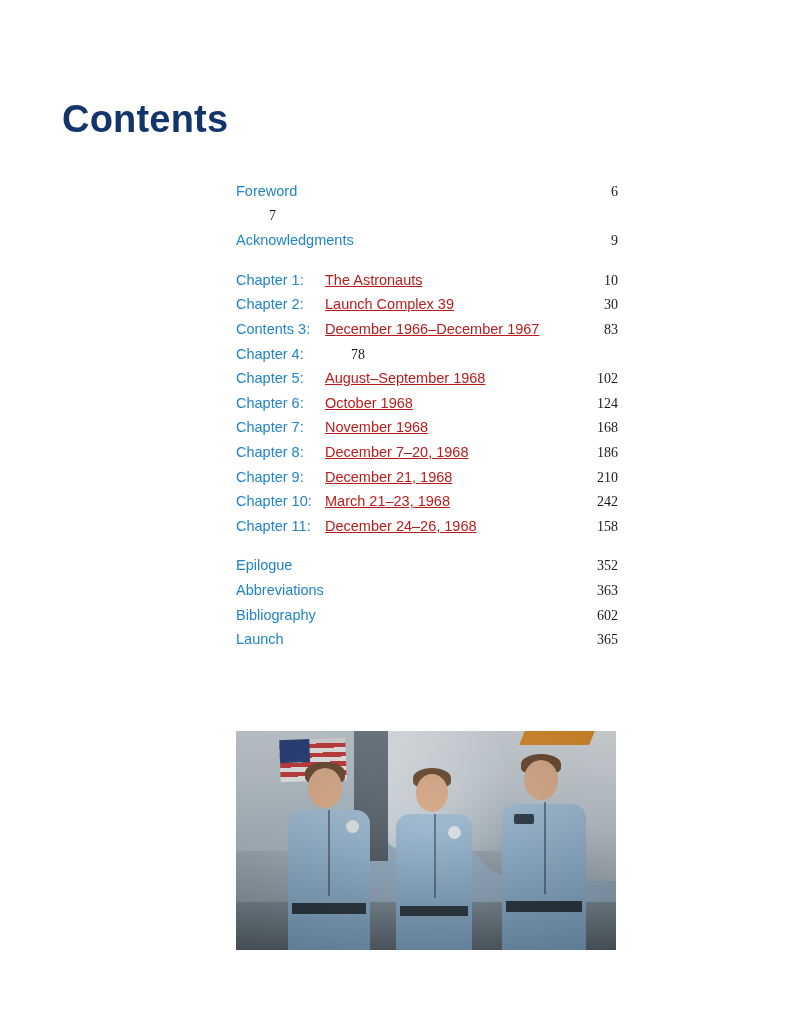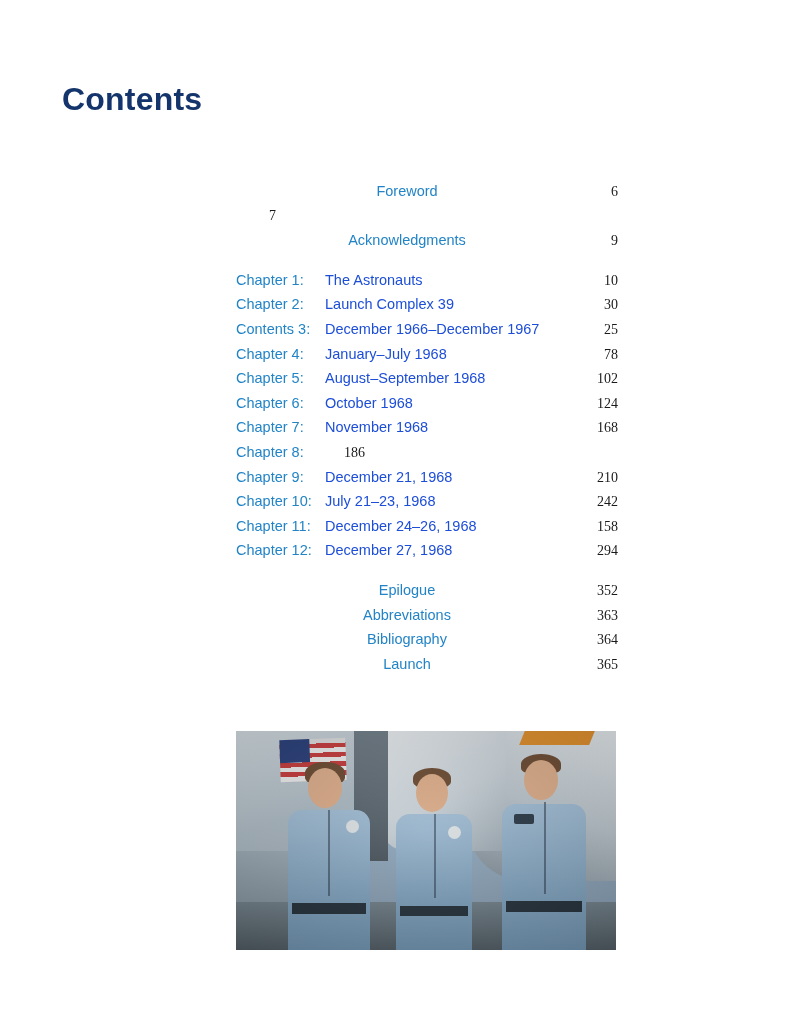--- a/index.html
+++ b/index.html
@@ -16,22 +16,22 @@
     overflow: hidden;
   }
   .page {
     position: absolute;
     inset: 0;
     background: #ffffff;
   }
   .page-title {
     position: absolute;
     left: 62px;
-    top: 62px;
-    font-size: 32px;
+    top: 75px;
+    font-size: 38px;
     font-weight: bold;
     color: #14356b;
     letter-spacing: 0.2px;
     line-height: 1;
   }
   .toc {
     position: absolute;
     left: 236px;
     top: 183px;
     width: 382px;
@@ -46,35 +46,35 @@
     color: #2284c6;
     white-space: nowrap;
   }
   .toc-row .chapnum {
     color: #2284c6;
     width: 89px;
     flex: 0 0 89px;
     white-space: nowrap;
   }
   .toc-row .title {
-    color: #1d4ed8;
+    color: #b91c1c;
     flex: 1 1 auto;
     white-space: nowrap;
+    text-decoration: underline;
   }
   .toc-row .page-num {
     color: #1a1a1a;
     width: 40px;
     flex: 0 0 40px;
     text-align: right;
     font-size: 14px;
     font-family: "Liberation Serif", serif;
   }
   .toc-row.front .label {
     flex: 1 1 auto;
-    text-align: center;
   }
   .group-gap {
     height: 15px;
   }
   .group-gap-2 {
     height: 15px;
   }
   
   .photo {
     position: absolute;
@@ -270,80 +270,75 @@
       <span class="page-num">10</span>
     </div>
     <div class="toc-row">
       <span class="chapnum">Chapter 2:</span>
       <span class="title">Launch Complex 39</span>
       <span class="page-num">30</span>
     </div>
     <div class="toc-row">
       <span class="chapnum">Contents 3:</span>
       <span class="title">December 1966–December 1967</span>
-      <span class="page-num">25</span>
+      <span class="page-num">83</span>
     </div>
     <div class="toc-row">
       <span class="chapnum">Chapter 4:</span>
-      <span class="title">January–July 1968</span>
       <span class="page-num">78</span>
     </div>
     <div class="toc-row">
       <span class="chapnum">Chapter 5:</span>
       <span class="title">August–September 1968</span>
       <span class="page-num">102</span>
     </div>
     <div class="toc-row">
       <span class="chapnum">Chapter 6:</span>
       <span class="title">October 1968</span>
       <span class="page-num">124</span>
     </div>
     <div class="toc-row">
       <span class="chapnum">Chapter 7:</span>
       <span class="title">November 1968</span>
       <span class="page-num">168</span>
     </div>
     <div class="toc-row">
       <span class="chapnum">Chapter 8:</span>
+      <span class="title">December 7–20, 1968</span>
       <span class="page-num">186</span>
     </div>
     <div class="toc-row">
       <span class="chapnum">Chapter 9:</span>
       <span class="title">December 21, 1968</span>
       <span class="page-num">210</span>
     </div>
     <div class="toc-row">
       <span class="chapnum">Chapter 10:</span>
-      <span class="title">July 21–23, 1968</span>
+      <span class="title">March 21–23, 1968</span>
       <span class="page-num">242</span>
     </div>
     <div class="toc-row">
       <span class="chapnum">Chapter 11:</span>
       <span class="title">December 24–26, 1968</span>
       <span class="page-num">158</span>
     </div>
-    <div class="toc-row">
-      <span class="chapnum">Chapter 12:</span>
-      <span class="title">December 27, 1968</span>
-      <span class="page-num">294</span>
-    </div>
 
     <div class="group-gap-2"></div>
 
     <div class="toc-row front">
       <span class="label">Epilogue</span>
       <span class="page-num">352</span>
     </div>
     <div class="toc-row front">
       <span class="label">Abbreviations</span>
       <span class="page-num">363</span>
     </div>
     <div class="toc-row front">
       <span class="label">Bibliography</span>
-      <span class="page-num">364</span>
+      <span class="page-num">602</span>
     </div>
     <div class="toc-row front">
       <span class="label">Launch</span>
       <span class="page-num">365</span>
     </div>
 
   </div>
 
   <div class="photo">
     <div class="sky"></div>

